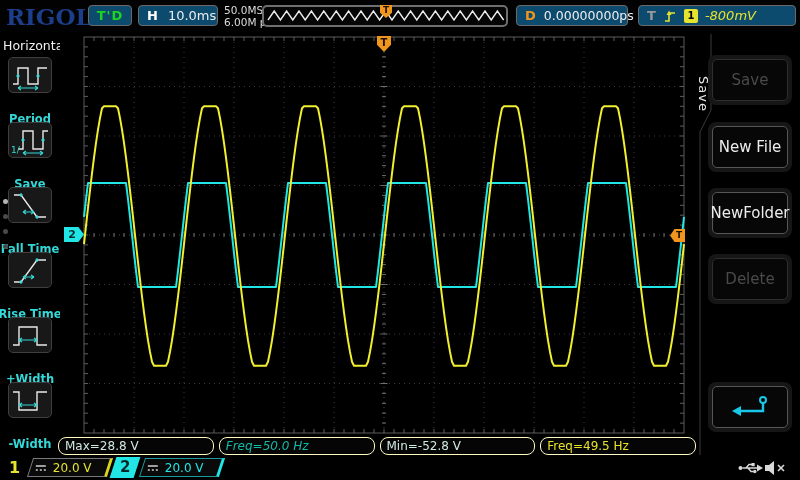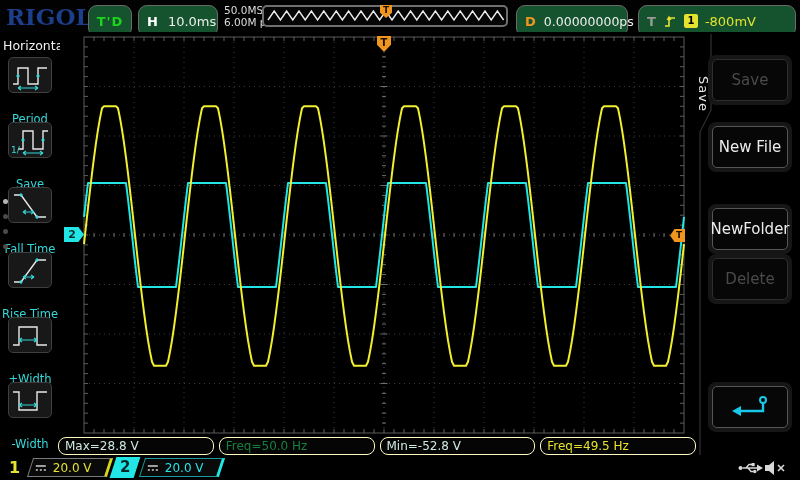--- a/index.html
+++ b/index.html
@@ -4,49 +4,49 @@
 <style>
   html,body{margin:0;padding:0;background:#000;}
   body{width:800px;height:480px;overflow:hidden;position:relative;
        font-family:"DejaVu Sans",sans-serif;-webkit-font-smoothing:antialiased;}
 
   
   #topbar{position:absolute;left:0;top:0;width:800px;height:32px;background:#020202;
           display:flex;align-items:center;}
   #logo{position:absolute;left:6px;top:3px;font-family:"DejaVu Serif",serif;
         font-weight:bold;font-size:23px;color:#1d3e8a;letter-spacing:0px;}
-  .tbox{background:#14532d;border:1px solid #6a6a6a;border-radius:9px;height:32px;
+  .tbox{background:#0c4a6e;border:1px solid #6a6a6a;border-radius:4px;height:21px;
         display:flex;align-items:center;box-sizing:border-box;}
   #td-badge{position:absolute;left:88px;top:5px;width:44px;justify-content:center;
             color:#1ed41e;font-weight:bold;font-size:13px;letter-spacing:1px;}
   #h-box{position:absolute;left:138px;top:5px;width:80px;padding:0 8px;gap:10px;}
   #h-box .hl{color:#fff;font-weight:bold;font-size:13px;}
   #h-box .hv{color:#eee;font-size:13px;}
   #acq{position:absolute;left:224px;top:4px;color:#ddd;font-size:10.5px;line-height:12px;}
   #overview{position:absolute;left:262px;top:5px;width:246px;height:22px;background:#050505;
             border:2px solid #6f6f6f;border-radius:5px;box-sizing:border-box;}
   #ov-trig{position:absolute;left:116px;top:-2px;width:12px;height:13px;background:#f0961e;
            clip-path:polygon(0 0,100% 0,100% 60%,50% 100%,0 60%);
            color:#201000;font-size:9px;font-weight:bold;text-align:center;line-height:11px;}
   #d-box{position:absolute;left:516px;top:5px;width:112px;padding:0 8px;gap:8px;}
   #d-box .dl{color:#f0961e;font-weight:bold;font-size:13px;}
   #d-box .dv{color:#eee;font-size:12.5px;margin:2px auto;}
   #t-box{position:absolute;left:638px;top:5px;width:158px;padding:0 8px;gap:7px;}
   #t-box .tl{color:#999;font-weight:bold;font-size:13px;}
   #t-badge{width:14px;height:14px;background:#e6e330;border-radius:2px;color:#000;
            font-weight:bold;font-size:10px;text-align:center;line-height:14px;}
-  #t-box .tv{color:#e6e330;font-size:13px;}
+  #t-box .tv{color:#e6e330;font-size:13px;font-style:italic;}
 
   
   #left-menu{position:absolute;left:0;top:32px;width:60px;height:448px;background:#000;}
   #menu-title{color:#f0f0f0;font-size:12.5px;padding:6px 0 4px 3px;}
   .menu-item{height:65px;display:flex;flex-direction:column;align-items:center;cursor:pointer;}
   .menu-icon{width:44px;height:40px;background:#181818;border:1px solid #3f3f3f;border-radius:5px;
              display:flex;align-items:center;justify-content:center;box-sizing:border-box;}
-  .menu-label{color:#35d8d8;font-size:11.5px;margin-top:19px;white-space:nowrap;}
+  .menu-label{color:#35d8d8;font-size:11.5px;margin-top:19px;white-space:nowrap;font-weight:bold;}
   #page-dots{position:absolute;left:3px;top:157px;width:6px;}
   #page-dots i{display:block;width:5px;height:5px;border-radius:50%;background:#4a4a4a;margin:10px 0;}
   #page-dots i:first-child{background:#b5b5b5;}
 
   
   #display{position:absolute;left:60px;top:32px;width:636px;height:405px;background:#000;}
   #scope-svg{position:absolute;left:0;top:0;}
   .marker{position:absolute;font-weight:bold;text-align:center;}
   #trig-top{left:317px;top:4px;width:14px;height:16px;background:#f0961e;
             clip-path:polygon(0 0,100% 0,100% 55%,50% 100%,0 55%);
@@ -67,21 +67,21 @@
   #right-panel{position:absolute;left:696px;top:32px;width:104px;height:448px;background:#000;}
   #save-tab{position:absolute;left:0px;top:22px;width:15px;height:80px;color:#e8e8e8;
             font-size:13px;writing-mode:vertical-rl;text-align:center;letter-spacing:1px;}
   #panel-edge{position:absolute;left:0;top:0;}
   .well{position:absolute;left:12px;width:84px;height:50px;background:#161616;border-radius:8px;padding:4px;
         box-sizing:border-box;}
   .panel-btn{width:100%;height:100%;background:#070707;border:1px solid #565656;border-radius:5px;
              color:#ececec;font-size:15px;font-family:"DejaVu Sans",sans-serif;cursor:pointer;
              display:flex;align-items:center;justify-content:center;padding:0;}
   .panel-btn.disabled{border-color:#2e2e2e;color:#4a4a4a;}
-  #w-save{top:23px;} #w-newfile{top:90px;} #w-newfolder{top:172px;} #w-delete{top:222px;} #w-return{top:350px;}
+  #w-save{top:23px;} #w-newfile{top:90px;} #w-newfolder{top:156px;} #w-delete{top:222px;} #w-return{top:350px;}
 
   
   #statusbar{position:absolute;left:0;top:455px;width:800px;height:25px;background:#000;}
   .chnum1{position:absolute;left:9px;top:3px;color:#e6e330;font-weight:bold;font-size:16px;}
   .skewbox{position:absolute;top:3px;height:19px;background:#0a0a0a;border:1px solid #7a7a7a;
            transform:skewX(-18deg);display:flex;align-items:center;box-sizing:border-box;}
   .unskew{transform:skewX(18deg);display:flex;align-items:center;gap:6px;padding:0 4px;}
   #ch1-box{left:30px;width:80px;border-right:3px solid #d8d520;}
   #ch2-badge{position:absolute;left:113px;top:2px;width:24px;height:21px;background:#22e6e6;
              transform:skewX(-18deg);text-align:center;}
@@ -519,21 +519,21 @@
       <polyline fill="none" stroke="#22e6e6" stroke-width="2" stroke-linejoin="round" points="24.0,184.9 26.0,167.1 28.0,151.0 30.0,151.0 32.0,151.0 34.0,151.0 36.0,151.0 38.0,151.0 40.0,151.0 42.0,151.0 44.0,151.0 46.0,151.0 48.0,151.0 50.0,151.0 52.0,151.0 54.0,151.0 56.0,151.0 58.0,151.0 60.0,151.0 62.0,151.0 64.0,151.0 66.0,151.0 68.0,167.1 70.0,184.9 72.0,203.0 74.0,221.1 76.0,238.9 78.0,255.0 80.0,255.0 82.0,255.0 84.0,255.0 86.0,255.0 88.0,255.0 90.0,255.0 92.0,255.0 94.0,255.0 96.0,255.0 98.0,255.0 100.0,255.0 102.0,255.0 104.0,255.0 106.0,255.0 108.0,255.0 110.0,255.0 112.0,255.0 114.0,255.0 116.0,255.0 118.0,238.9 120.0,221.1 122.0,203.0 124.0,184.9 126.0,167.1 128.0,151.0 130.0,151.0 132.0,151.0 134.0,151.0 136.0,151.0 138.0,151.0 140.0,151.0 142.0,151.0 144.0,151.0 146.0,151.0 148.0,151.0 150.0,151.0 152.0,151.0 154.0,151.0 156.0,151.0 158.0,151.0 160.0,151.0 162.0,151.0 164.0,151.0 166.0,151.0 168.0,167.1 170.0,184.9 172.0,203.0 174.0,221.1 176.0,238.9 178.0,255.0 180.0,255.0 182.0,255.0 184.0,255.0 186.0,255.0 188.0,255.0 190.0,255.0 192.0,255.0 194.0,255.0 196.0,255.0 198.0,255.0 200.0,255.0 202.0,255.0 204.0,255.0 206.0,255.0 208.0,255.0 210.0,255.0 212.0,255.0 214.0,255.0 216.0,255.0 218.0,238.9 220.0,221.1 222.0,203.0 224.0,184.9 226.0,167.1 228.0,151.0 230.0,151.0 232.0,151.0 234.0,151.0 236.0,151.0 238.0,151.0 240.0,151.0 242.0,151.0 244.0,151.0 246.0,151.0 248.0,151.0 250.0,151.0 252.0,151.0 254.0,151.0 256.0,151.0 258.0,151.0 260.0,151.0 262.0,151.0 264.0,151.0 266.0,151.0 268.0,167.1 270.0,184.9 272.0,203.0 274.0,221.1 276.0,238.9 278.0,255.0 280.0,255.0 282.0,255.0 284.0,255.0 286.0,255.0 288.0,255.0 290.0,255.0 292.0,255.0 294.0,255.0 296.0,255.0 298.0,255.0 300.0,255.0 302.0,255.0 304.0,255.0 306.0,255.0 308.0,255.0 310.0,255.0 312.0,255.0 314.0,255.0 316.0,255.0 318.0,238.9 320.0,221.1 322.0,203.0 324.0,184.9 326.0,167.1 328.0,151.0 330.0,151.0 332.0,151.0 334.0,151.0 336.0,151.0 338.0,151.0 340.0,151.0 342.0,151.0 344.0,151.0 346.0,151.0 348.0,151.0 350.0,151.0 352.0,151.0 354.0,151.0 356.0,151.0 358.0,151.0 360.0,151.0 362.0,151.0 364.0,151.0 366.0,151.0 368.0,167.1 370.0,184.9 372.0,203.0 374.0,221.1 376.0,238.9 378.0,255.0 380.0,255.0 382.0,255.0 384.0,255.0 386.0,255.0 388.0,255.0 390.0,255.0 392.0,255.0 394.0,255.0 396.0,255.0 398.0,255.0 400.0,255.0 402.0,255.0 404.0,255.0 406.0,255.0 408.0,255.0 410.0,255.0 412.0,255.0 414.0,255.0 416.0,255.0 418.0,238.9 420.0,221.1 422.0,203.0 424.0,184.9 426.0,167.1 428.0,151.0 430.0,151.0 432.0,151.0 434.0,151.0 436.0,151.0 438.0,151.0 440.0,151.0 442.0,151.0 444.0,151.0 446.0,151.0 448.0,151.0 450.0,151.0 452.0,151.0 454.0,151.0 456.0,151.0 458.0,151.0 460.0,151.0 462.0,151.0 464.0,151.0 466.0,151.0 468.0,167.1 470.0,184.9 472.0,203.0 474.0,221.1 476.0,238.9 478.0,255.0 480.0,255.0 482.0,255.0 484.0,255.0 486.0,255.0 488.0,255.0 490.0,255.0 492.0,255.0 494.0,255.0 496.0,255.0 498.0,255.0 500.0,255.0 502.0,255.0 504.0,255.0 506.0,255.0 508.0,255.0 510.0,255.0 512.0,255.0 514.0,255.0 516.0,255.0 518.0,238.9 520.0,221.1 522.0,203.0 524.0,184.9 526.0,167.1 528.0,151.0 530.0,151.0 532.0,151.0 534.0,151.0 536.0,151.0 538.0,151.0 540.0,151.0 542.0,151.0 544.0,151.0 546.0,151.0 548.0,151.0 550.0,151.0 552.0,151.0 554.0,151.0 556.0,151.0 558.0,151.0 560.0,151.0 562.0,151.0 564.0,151.0 566.0,151.0 568.0,167.1 570.0,184.9 572.0,203.0 574.0,221.1 576.0,238.9 578.0,255.0 580.0,255.0 582.0,255.0 584.0,255.0 586.0,255.0 588.0,255.0 590.0,255.0 592.0,255.0 594.0,255.0 596.0,255.0 598.0,255.0 600.0,255.0 602.0,255.0 604.0,255.0 606.0,255.0 608.0,255.0 610.0,255.0 612.0,255.0 614.0,255.0 616.0,255.0 618.0,238.9 620.0,221.1 622.0,203.0 624.0,184.9"></polyline>
       <polyline fill="none" stroke="#f2ee30" stroke-width="2" stroke-linejoin="round" points="24.0,212.1 26.0,193.9 28.0,175.9 30.0,158.3 32.0,141.5 34.0,125.6 36.0,110.9 38.0,97.6 40.0,86.1 42.0,76.3 44.0,74.3 46.0,74.3 48.0,74.3 50.0,74.3 52.0,74.3 54.0,74.3 56.0,74.3 58.0,76.3 60.0,86.1 62.0,97.6 64.0,110.9 66.0,125.6 68.0,141.5 70.0,158.3 72.0,175.9 74.0,193.9 76.0,212.1 78.0,230.1 80.0,247.7 82.0,264.5 84.0,280.4 86.0,295.1 88.0,308.4 90.0,319.9 92.0,329.7 94.0,333.7 96.0,333.7 98.0,333.7 100.0,333.7 102.0,333.7 104.0,333.7 106.0,333.7 108.0,329.7 110.0,319.9 112.0,308.4 114.0,295.1 116.0,280.4 118.0,264.5 120.0,247.7 122.0,230.1 124.0,212.1 126.0,193.9 128.0,175.9 130.0,158.3 132.0,141.5 134.0,125.6 136.0,110.9 138.0,97.6 140.0,86.1 142.0,76.3 144.0,74.3 146.0,74.3 148.0,74.3 150.0,74.3 152.0,74.3 154.0,74.3 156.0,74.3 158.0,76.3 160.0,86.1 162.0,97.6 164.0,110.9 166.0,125.6 168.0,141.5 170.0,158.3 172.0,175.9 174.0,193.9 176.0,212.1 178.0,230.1 180.0,247.7 182.0,264.5 184.0,280.4 186.0,295.1 188.0,308.4 190.0,319.9 192.0,329.7 194.0,333.7 196.0,333.7 198.0,333.7 200.0,333.7 202.0,333.7 204.0,333.7 206.0,333.7 208.0,329.7 210.0,319.9 212.0,308.4 214.0,295.1 216.0,280.4 218.0,264.5 220.0,247.7 222.0,230.1 224.0,212.1 226.0,193.9 228.0,175.9 230.0,158.3 232.0,141.5 234.0,125.6 236.0,110.9 238.0,97.6 240.0,86.1 242.0,76.3 244.0,74.3 246.0,74.3 248.0,74.3 250.0,74.3 252.0,74.3 254.0,74.3 256.0,74.3 258.0,76.3 260.0,86.1 262.0,97.6 264.0,110.9 266.0,125.6 268.0,141.5 270.0,158.3 272.0,175.9 274.0,193.9 276.0,212.1 278.0,230.1 280.0,247.7 282.0,264.5 284.0,280.4 286.0,295.1 288.0,308.4 290.0,319.9 292.0,329.7 294.0,333.7 296.0,333.7 298.0,333.7 300.0,333.7 302.0,333.7 304.0,333.7 306.0,333.7 308.0,329.7 310.0,319.9 312.0,308.4 314.0,295.1 316.0,280.4 318.0,264.5 320.0,247.7 322.0,230.1 324.0,212.1 326.0,193.9 328.0,175.9 330.0,158.3 332.0,141.5 334.0,125.6 336.0,110.9 338.0,97.6 340.0,86.1 342.0,76.3 344.0,74.3 346.0,74.3 348.0,74.3 350.0,74.3 352.0,74.3 354.0,74.3 356.0,74.3 358.0,76.3 360.0,86.1 362.0,97.6 364.0,110.9 366.0,125.6 368.0,141.5 370.0,158.3 372.0,175.9 374.0,193.9 376.0,212.1 378.0,230.1 380.0,247.7 382.0,264.5 384.0,280.4 386.0,295.1 388.0,308.4 390.0,319.9 392.0,329.7 394.0,333.7 396.0,333.7 398.0,333.7 400.0,333.7 402.0,333.7 404.0,333.7 406.0,333.7 408.0,329.7 410.0,319.9 412.0,308.4 414.0,295.1 416.0,280.4 418.0,264.5 420.0,247.7 422.0,230.1 424.0,212.1 426.0,193.9 428.0,175.9 430.0,158.3 432.0,141.5 434.0,125.6 436.0,110.9 438.0,97.6 440.0,86.1 442.0,76.3 444.0,74.3 446.0,74.3 448.0,74.3 450.0,74.3 452.0,74.3 454.0,74.3 456.0,74.3 458.0,76.3 460.0,86.1 462.0,97.6 464.0,110.9 466.0,125.6 468.0,141.5 470.0,158.3 472.0,175.9 474.0,193.9 476.0,212.1 478.0,230.1 480.0,247.7 482.0,264.5 484.0,280.4 486.0,295.1 488.0,308.4 490.0,319.9 492.0,329.7 494.0,333.7 496.0,333.7 498.0,333.7 500.0,333.7 502.0,333.7 504.0,333.7 506.0,333.7 508.0,329.7 510.0,319.9 512.0,308.4 514.0,295.1 516.0,280.4 518.0,264.5 520.0,247.7 522.0,230.1 524.0,212.1 526.0,193.9 528.0,175.9 530.0,158.3 532.0,141.5 534.0,125.6 536.0,110.9 538.0,97.6 540.0,86.1 542.0,76.3 544.0,74.3 546.0,74.3 548.0,74.3 550.0,74.3 552.0,74.3 554.0,74.3 556.0,74.3 558.0,76.3 560.0,86.1 562.0,97.6 564.0,110.9 566.0,125.6 568.0,141.5 570.0,158.3 572.0,175.9 574.0,193.9 576.0,212.1 578.0,230.1 580.0,247.7 582.0,264.5 584.0,280.4 586.0,295.1 588.0,308.4 590.0,319.9 592.0,329.7 594.0,333.7 596.0,333.7 598.0,333.7 600.0,333.7 602.0,333.7 604.0,333.7 606.0,333.7 608.0,329.7 610.0,319.9 612.0,308.4 614.0,295.1 616.0,280.4 618.0,264.5 620.0,247.7 622.0,230.1 624.0,212.1"></polyline>
     </svg>
   <div id="trig-top" class="marker">T</div>
   <div id="ch2-flag" class="marker">2</div>
   <div id="trig-right" class="marker">T</div>
 </div>
 
 <div id="meas-bar">
   <div class="meas-slot"><span style="color: rgb(207, 233, 226);">Max=28.8 V</span></div>
-  <div class="meas-slot"><span style="color: #15803d;">Freq=50.0 Hz</span></div>
+  <div class="meas-slot"><span style="color: #14b8a6; font-style: italic;">Freq=50.0 Hz</span></div>
   <div class="meas-slot"><span style="color: rgb(207, 233, 226);">Min=-52.8 V</span></div>
   <div class="meas-slot"><span style="color: rgb(230, 227, 42);">Freq=49.5 Hz</span></div>
 </div>
 
 <div id="right-panel">
   <svg id="panel-edge" width="18" height="448">
     <polyline points="15,2 15,78 4,100 4,446" stroke="#3a3a3a" stroke-width="1" fill="none"></polyline>
   </svg>
   <div id="save-tab">Save</div>
 

